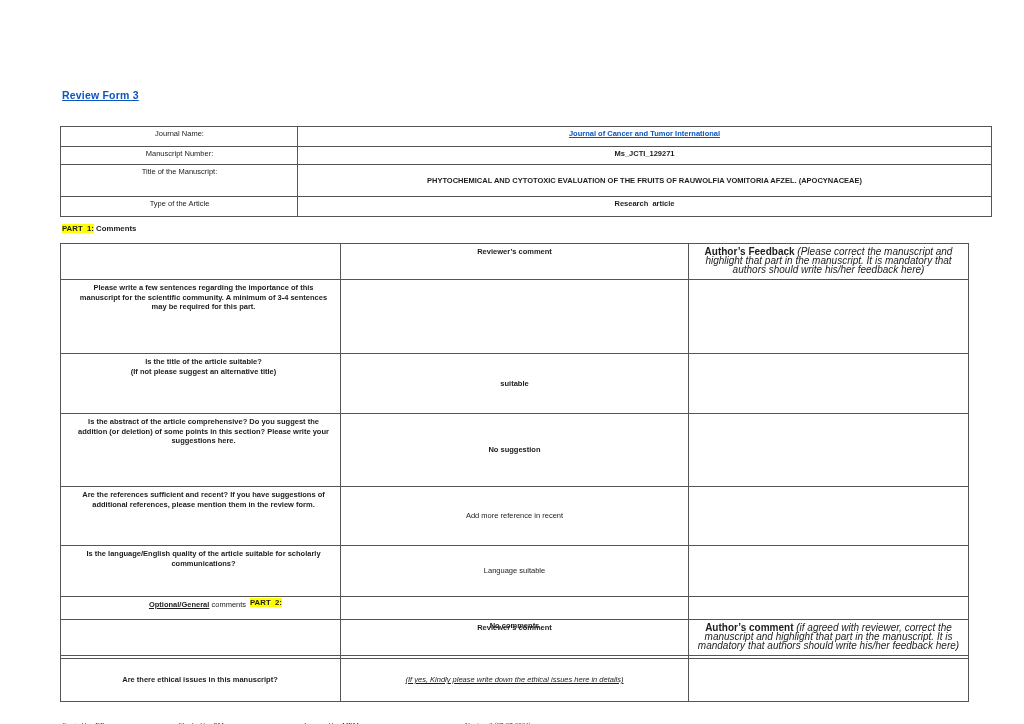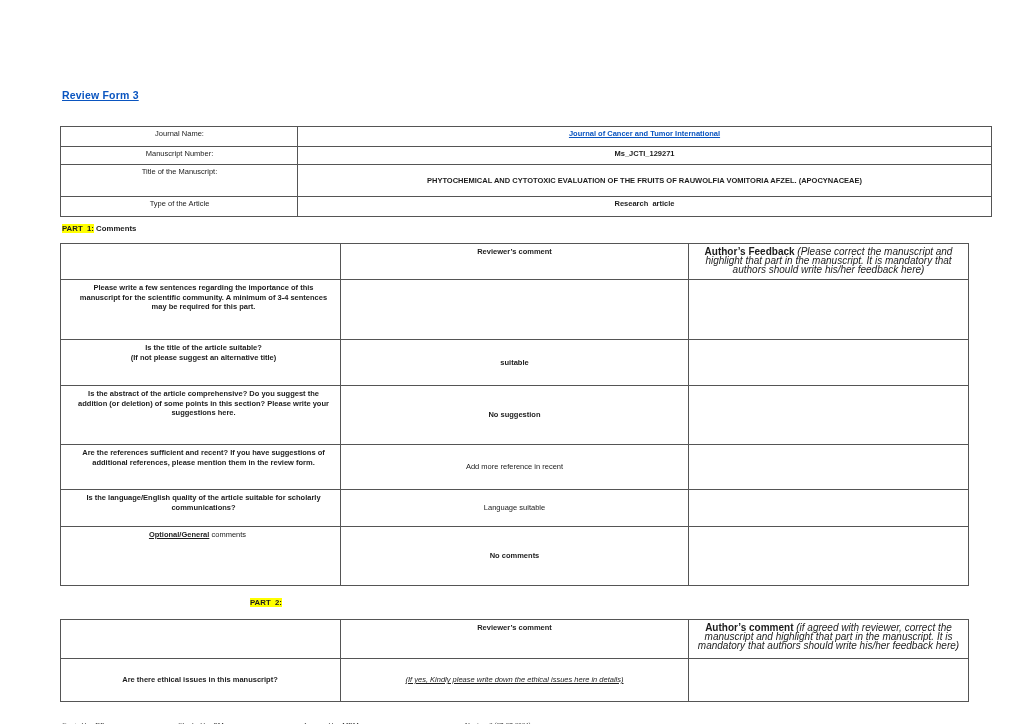--- a/index.html
+++ b/index.html
@@ -27,21 +27,21 @@
   
   .part-heading{font-size:7.8px;font-weight:bold;}
   .hl{background:#ffff00;white-space:pre;}
   .hl-underline{background:#ffff00;white-space:pre;}
   
   .rev-table{left:60px;top:207px;}
   .rev-table2{left:60px;top:583px;}
   col.c1{width:280px;}
   col.c2{width:348px;}
   col.c3{width:280px;}
-  td.qcell{font-weight:bold;padding:3px 10px 3px 16px;white-space:pre-wrap;}
+  td.qcell{font-weight:bold;padding:3px 10px 17px 16px;white-space:pre-wrap;}
   td.qcell-flush{font-weight:bold;padding:3px 10px 3px 4px;}
   td.ccell{text-align:center;vertical-align:middle;}
   td.ccell.cbold{font-weight:bold;}
   td.hcell{font-weight:bold;padding:3px 5px;}
   td.fcell{padding:3px 4px;font-size:10px;line-height:9.2px;}
   .it{font-style:italic;font-weight:normal;}
   .u-bold{font-weight:bold;text-decoration:underline;}
   td.ethical-q{font-weight:bold;vertical-align:middle;padding-left:4px;}
   td.ethical-c{font-style:italic;text-decoration:underline;padding:16px 6px;}
   

